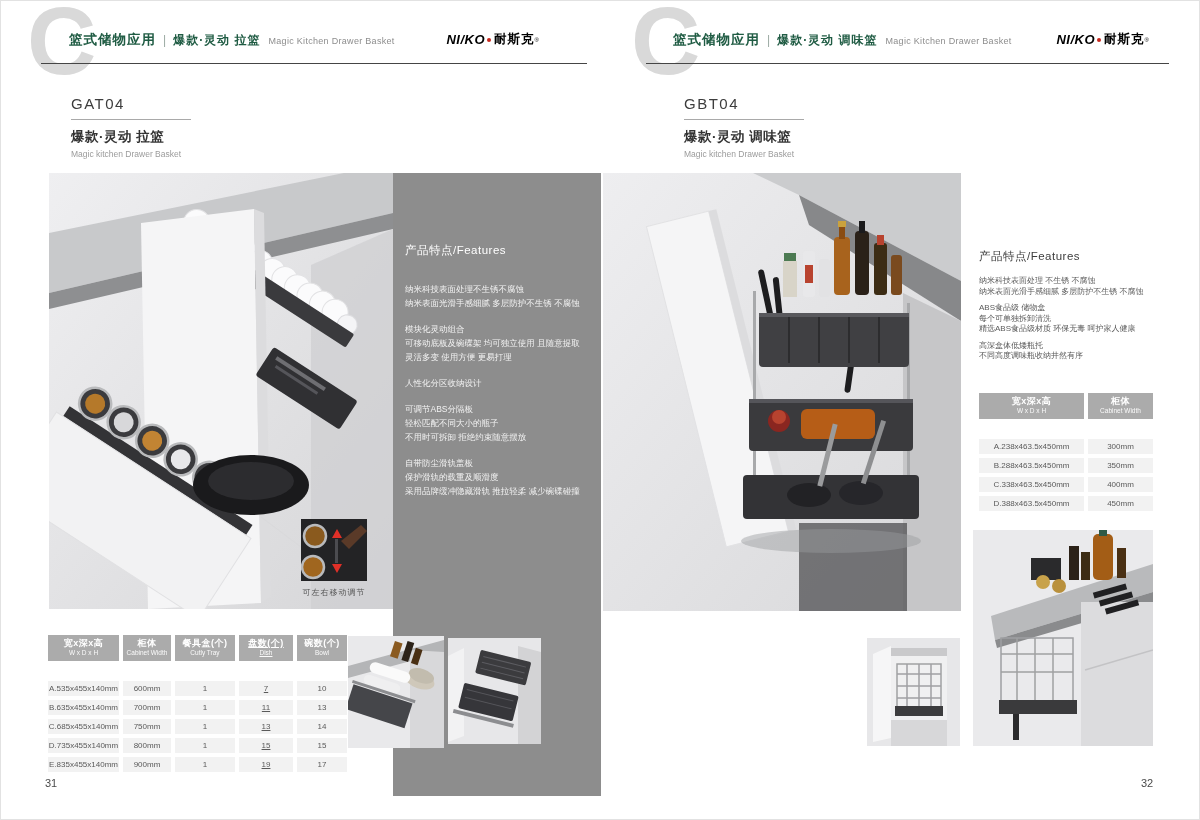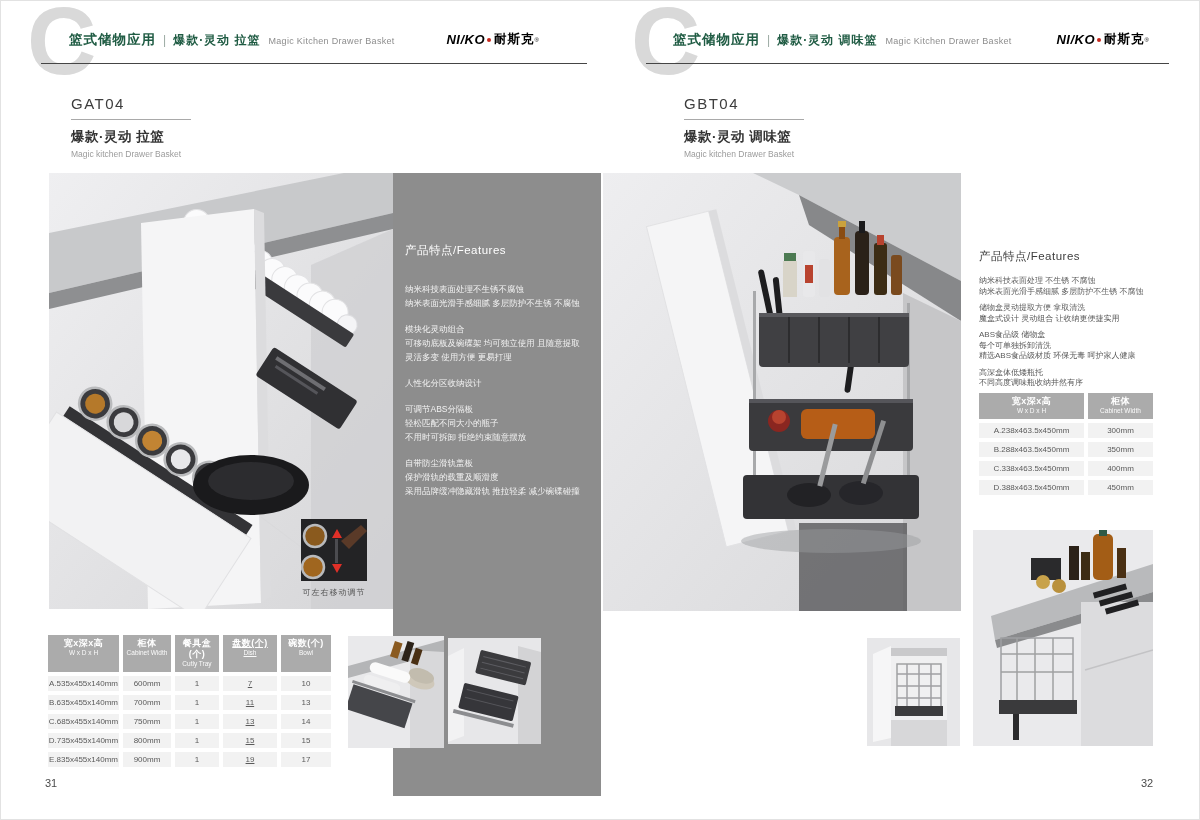--- a/index.html
+++ b/index.html
@@ -49,24 +49,24 @@
 
   
   .spec-table{position:absolute;}
   .trow{display:flex;margin-bottom:4px;}
   .cell{margin-right:4px;text-align:center;box-sizing:border-box;}
   .cell:last-child{margin-right:0;}
   .hcell{background:#ababab;color:#fff;padding:3px 0 4px;}
   .hcn{font-size:9px;font-weight:bold;line-height:11px;letter-spacing:.5px;}
   .hen{font-size:6.5px;line-height:8px;opacity:.95;}
   .dcell{background:#f2f2f2;color:#5a5a5a;font-size:8px;height:15px;line-height:15px;}
-  .thead{margin-bottom:4px;border-radius:10px;}
+  .thead{margin-bottom:20px;border-radius:10px;}
   .tbl-l .cell:nth-child(1){width:71px;}
   .tbl-l .cell:nth-child(2){width:48px;}
-  .tbl-l .cell:nth-child(3){width:44px;}
+  .tbl-l .cell:nth-child(3){width:60px;}
   .tbl-l .cell:nth-child(4){width:54px;text-decoration:underline;}
   .tbl-l .cell:nth-child(5){width:50px;}
   .tbl-r .cell:nth-child(1){width:105px;}
   .tbl-r .cell:nth-child(2){width:65px;}
 
   .pageno{position:absolute;bottom:30px;font-size:11px;color:#4a4a4a;}
 </style>
 </head>
 <body>
 
@@ -404,24 +404,20 @@
     </div>
 
     <div class="abs features-light" style="left:978px;top:248px;width:200px;">
       <div class="feat-title">产品特点/Features</div>
       <div>
           <div class="fgroup">
             <div class="fline">纳米科技表面处理 不生锈 不腐蚀</div>
             <div class="fline">纳米表面光滑手感细腻 多层防护不生锈 不腐蚀</div>
           </div>
           <div class="fgroup">
-            <div class="fline">储物盒灵动提取方便 拿取清洗</div>
-            <div class="fline">魔盒式设计 灵动组合 让收纳更便捷实用</div>
-          </div>
-          <div class="fgroup">
             <div class="fline">ABS食品级 储物盒</div>
             <div class="fline">每个可单独拆卸清洗</div>
             <div class="fline">精选ABS食品级材质 环保无毒 呵护家人健康</div>
           </div>
           <div class="fgroup">
             <div class="fline">高深盒体低矮瓶托</div>
             <div class="fline">不同高度调味瓶收纳井然有序</div>
           </div>
         </div>
     </div>

